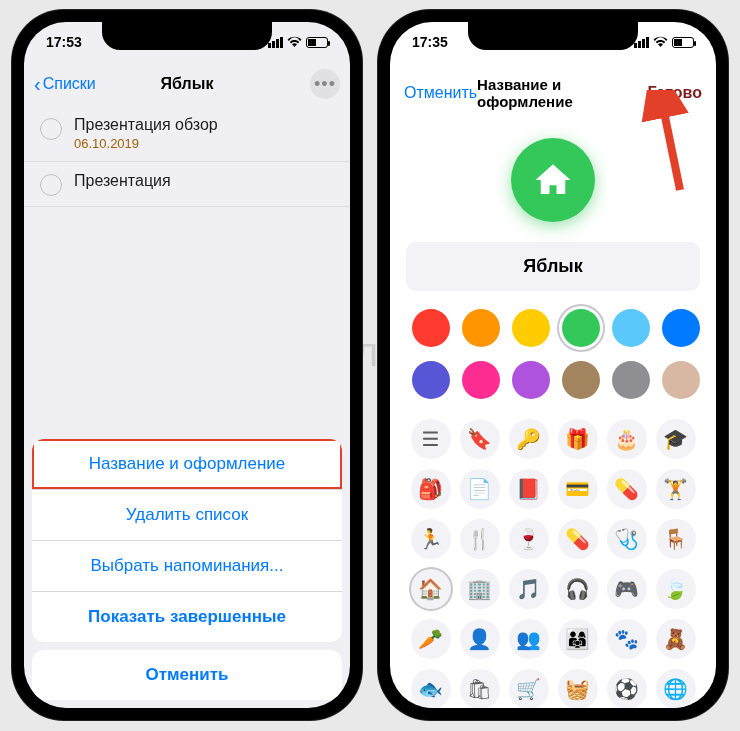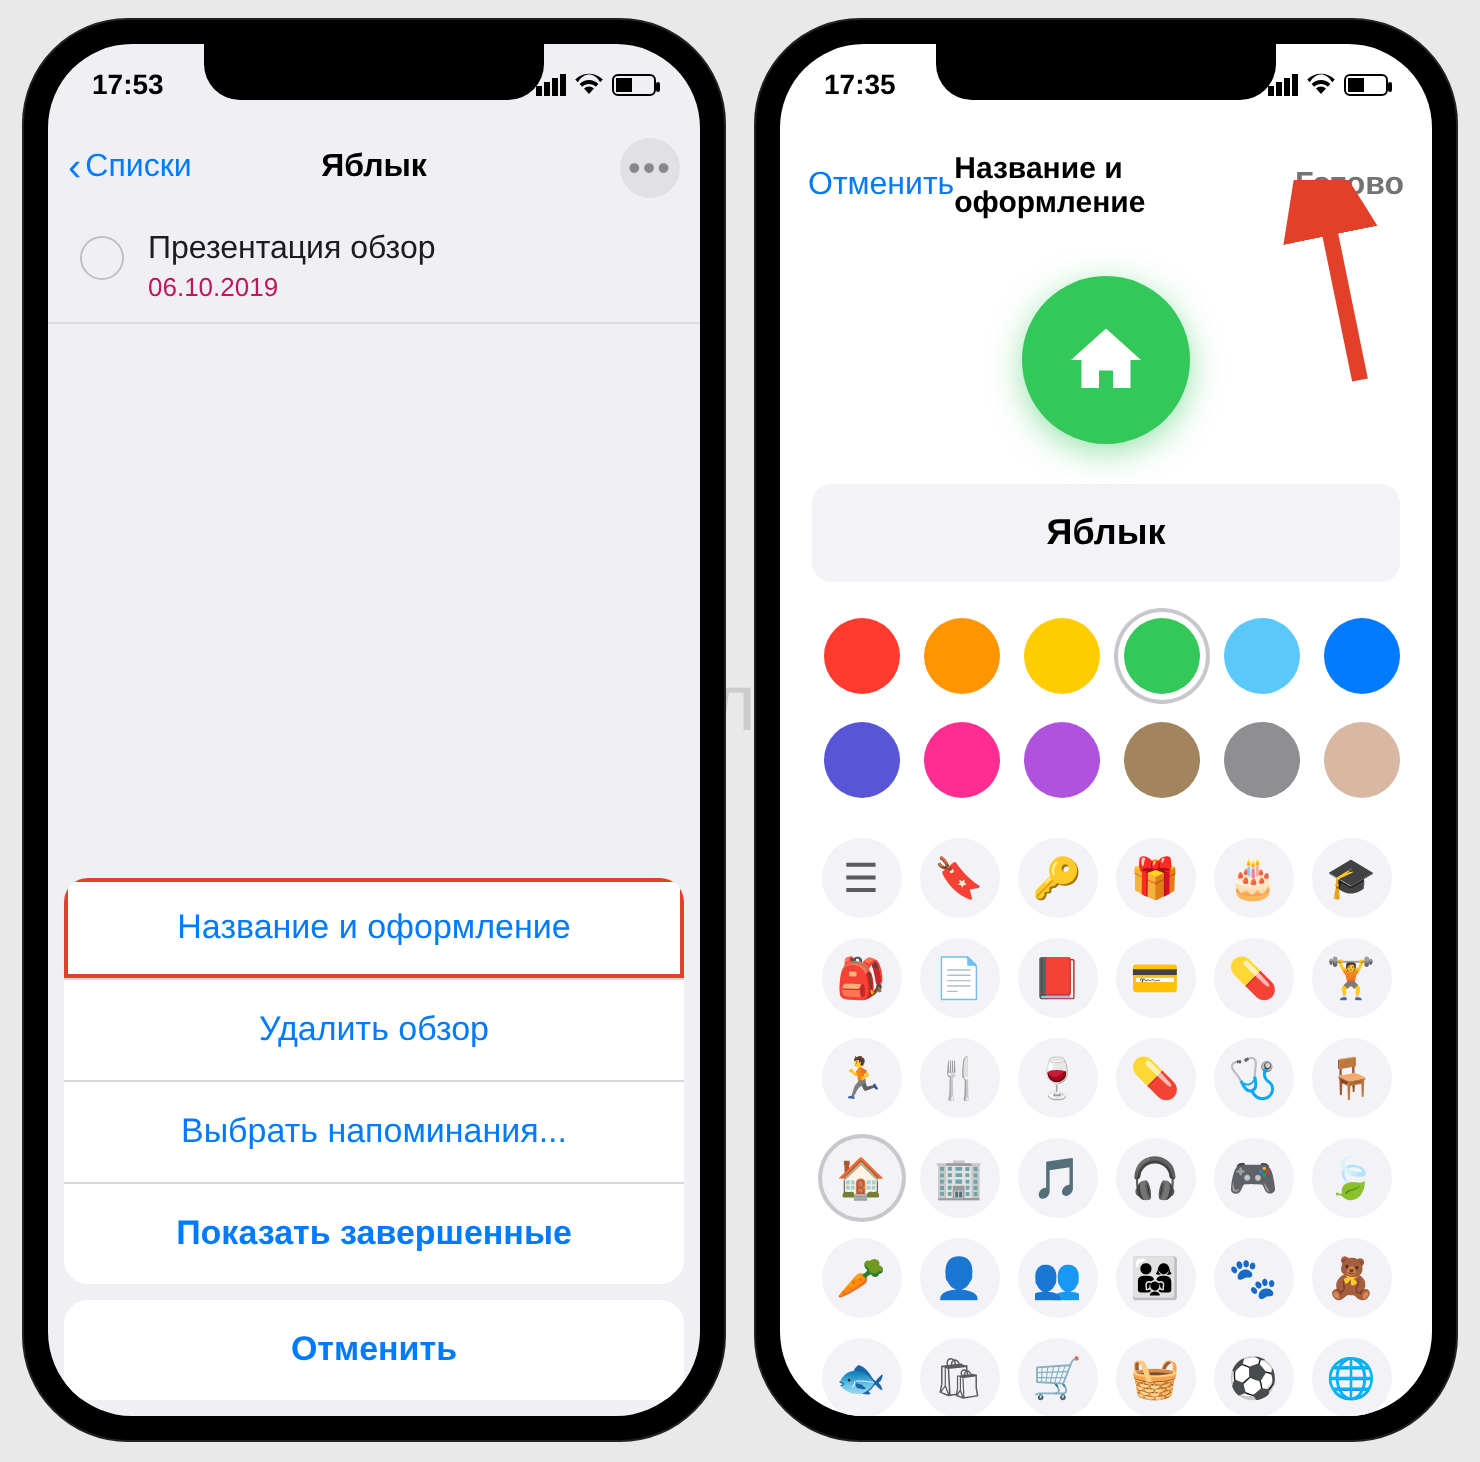--- a/index.html
+++ b/index.html
@@ -29,34 +29,34 @@
   .navbar { height: 44px; display:flex; align-items:center; justify-content:space-between; padding: 0 10px; }
   .navbar .back { color:#007aff; font-size:16px; display:flex; align-items:center; gap:2px;}
   .chev { font-size:20px; line-height:1; }
   .navbar .title { font-size:16px; font-weight:600; position:absolute; left:50%; transform:translateX(-50%);}
   .more { width:30px; height:30px; border-radius:15px; background:#e0e0e5; display:flex; align-items:center; justify-content:center; color:#888; font-size:18px; letter-spacing:1px;}
 
   .list { background:#efeff4; }
   .row { display:flex; align-items:flex-start; gap:12px; padding:10px 16px; border-bottom:1px solid #dcdce0; }
   .radio { width:22px; height:22px; border:1.5px solid #bfbfc4; border-radius:11px; flex-shrink:0; margin-top:2px;}
   .row .txt { font-size:16px; color:#1c1c1e; }
-  .row .sub { font-size:13px; color:#be185d; margin-top:2px;}
+  .row .sub { font-size:13px; color:#a16207; margin-top:2px;}
 
   .sheet { position:absolute; bottom:8px; left:8px; right:8px; }
   .sheet .group { background:#fff; border-radius:12px; overflow:hidden; }
   .sheet .opt { text-align:center; padding:15px 8px; font-size:17px; color:#007aff; border-bottom:0.5px solid #d8d8dc;}
   .sheet .opt:last-child { border-bottom:none;font-weight:bold; }
   .sheet .opt.hl { box-shadow: inset 0 0 0 2px #e3402a; }
   .sheet .cancel { background:#fff; border-radius:12px; margin-top:8px; text-align:center; padding:15px; font-size:17px; font-weight:600; color:#007aff; }
 
   
   .modal-hdr { display:flex; align-items:center; justify-content:space-between; padding:14px 14px 10px; font-size:16px;}
   .modal-hdr .l { color:#007aff; }
   .modal-hdr .c { font-weight:600; font-size:15px;}
-  .modal-hdr .r { color:#737373; font-weight:600;}
+  .modal-hdr .r { color:#7f1d1d; font-weight:600;}
 
   .bigicon-wrap { display:flex; justify-content:center; padding:18px 0 20px;}
   .bigicon { width:84px; height:84px; border-radius:42px; background:#34c759; display:flex; align-items:center; justify-content:center; box-shadow:0 4px 16px rgba(52,199,89,.5);}
   .bigicon svg { width:42px; height:42px; }
 
   .name-field { margin:0 16px 18px; background:#f2f2f7; border-radius:10px; text-align:center; padding:14px; font-size:18px; font-weight:600;}
 
   .colors { display:grid; grid-template-columns:repeat(6,1fr); gap:14px 12px; padding:0 22px 10px;}
   .swatch { width:38px; height:38px; border-radius:19px; justify-self:center;}
   .swatch.selected { box-shadow:0 0 0 3px #fff, 0 0 0 5px #c7c7cc;}
@@ -110,26 +110,32 @@
       </div>
 
       <div class="list" id="left-list">
           <div class="row">
             <div class="radio"></div>
             <div>
               <div class="txt">Презентация обзор</div>
               <div class="sub">06.10.2019</div>
             </div>
           </div>
+          <div class="row">
+            <div class="radio"></div>
+            <div>
+              <div class="txt">Презентация</div>
+            </div>
+          </div>
         </div>
 
       <div class="sheet">
         <div class="group" id="sheet-group">
             <div class="opt hl">Название и оформление</div>
-            <div class="opt">Удалить обзор</div>
+            <div class="opt">Удалить список</div>
             <div class="opt">Выбрать напоминания...</div>
             <div class="opt">Показать завершенные</div>
           </div>
         <div class="cancel">Отменить</div>
       </div>
     </div>
   </div>
 
   <div class="phone right">
     <div class="screen bg-white">

